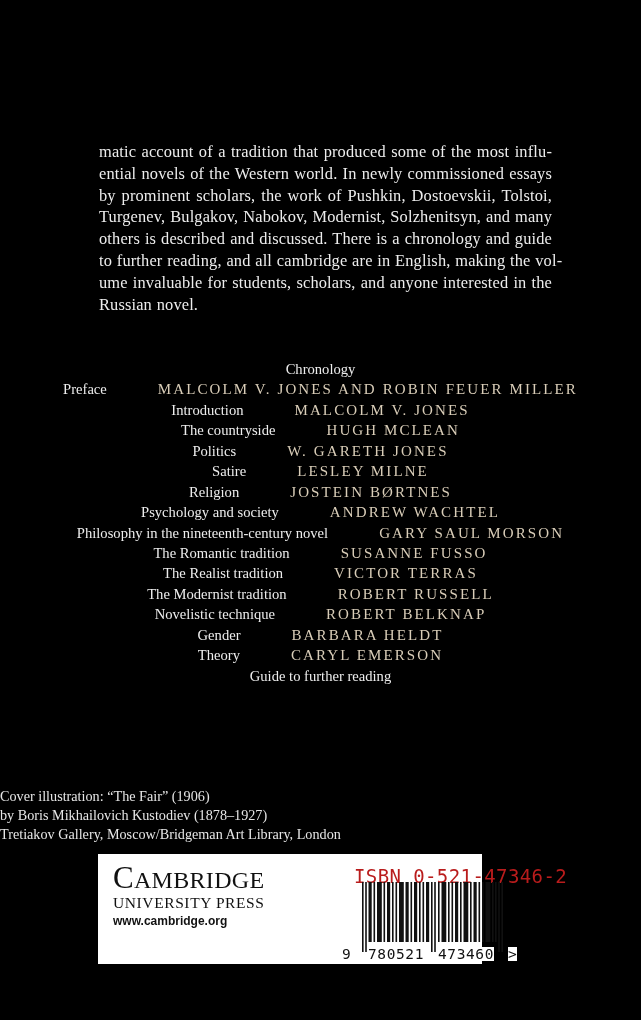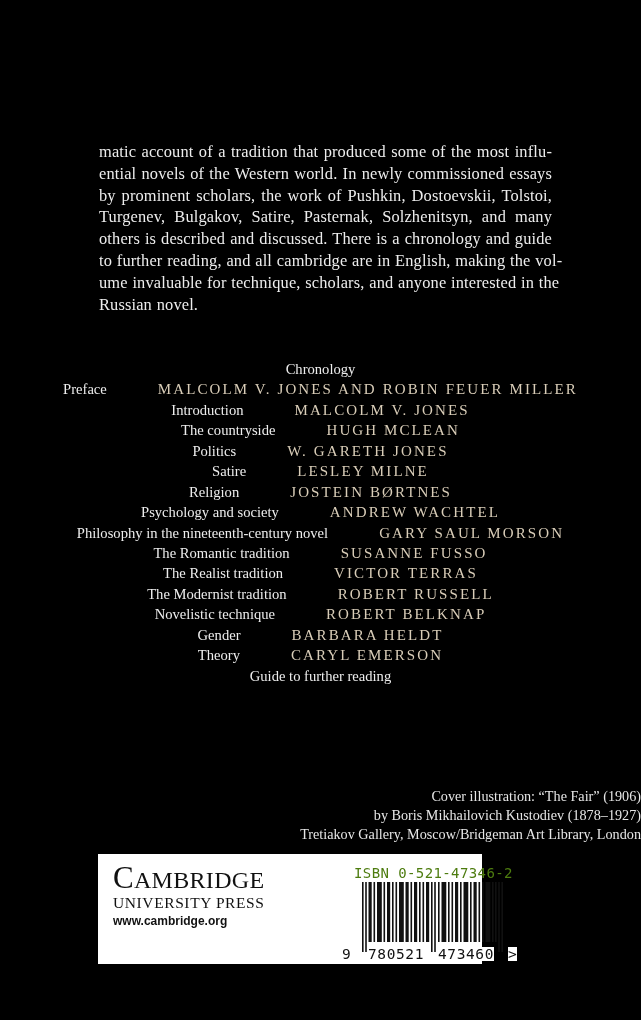--- a/index.html
+++ b/index.html
@@ -63,21 +63,21 @@
       color: #d9cdb8;
       margin-left: 6px;
       font-weight: normal;
       padding-left: 45px;
     }
     .credit {
       position: absolute;
       left: 0;
       top: 787px;
       width: 641px;
-      text-align: right;
+      text-align: left;
       font-size: 14.2px;
       line-height: 19px;
       color: #e6e6e6;
     }
     .credit .cline {
       display: block;
       white-space: nowrap;
     }
     .panel {
       position: absolute;
@@ -117,23 +117,23 @@
       font-size: 12px;
       line-height: 16px;
       margin-top: 2px;
       white-space: nowrap;
     }
     .isbn-label {
       position: absolute;
       left: 256px;
       top: 11px;
       font-family: "DejaVu Sans Mono", "Liberation Mono", monospace;
-      font-size: 14px;
+      font-size: 19px;
       letter-spacing: 0.4px;
-      color: #4d7c0f;
+      color: #b91c1c;
       white-space: nowrap;
     }
     .barcode {
       position: absolute;
       left: 264px;
       top: 28px;
       width: 141px;
       height: 70px;
     }
     .barcode svg {
@@ -157,24 +157,24 @@
       white-space: nowrap;
     }
   </style>
 </head>
 <body>
 
 <div class="blurb">
   <span class="line">matic account of a tradition that produced some of the most influ-</span>
   <span class="line">ential novels of the Western world. In newly commissioned essays</span>
   <span class="line">by prominent scholars, the work of Pushkin, Dostoevskii, Tolstoi,</span>
-  <span class="line">Turgenev, Bulgakov, Satire, Pasternak, Solzhenitsyn, and many</span>
+  <span class="line">Turgenev, Bulgakov, Nabokov, Modernist, Solzhenitsyn, and many</span>
   <span class="line">others is described and discussed. There is a chronology and guide</span>
   <span class="line">to further reading, and all cambridge are in English, making the vol-</span>
-  <span class="line">ume invaluable for technique, scholars, and anyone interested in the</span>
+  <span class="line">ume invaluable for students, scholars, and anyone interested in the</span>
   <span class="line last">Russian novel.</span>
 </div>
 
 <div class="contents">
   <div class="row"><span class="title">Chronology</span></div>
   <div class="row"><span class="title">Preface</span><span class="author">Malcolm V. Jones and Robin Feuer Miller</span></div>
   <div class="row"><span class="title">Introduction</span><span class="author">Malcolm V. Jones</span></div>
   <div class="row"><span class="title">The countryside</span><span class="author">Hugh McLean</span></div>
   <div class="row"><span class="title">Politics</span><span class="author">W. Gareth Jones</span></div>
   <div class="row"><span class="title">Satire</span><span class="author">Lesley Milne</span></div>

